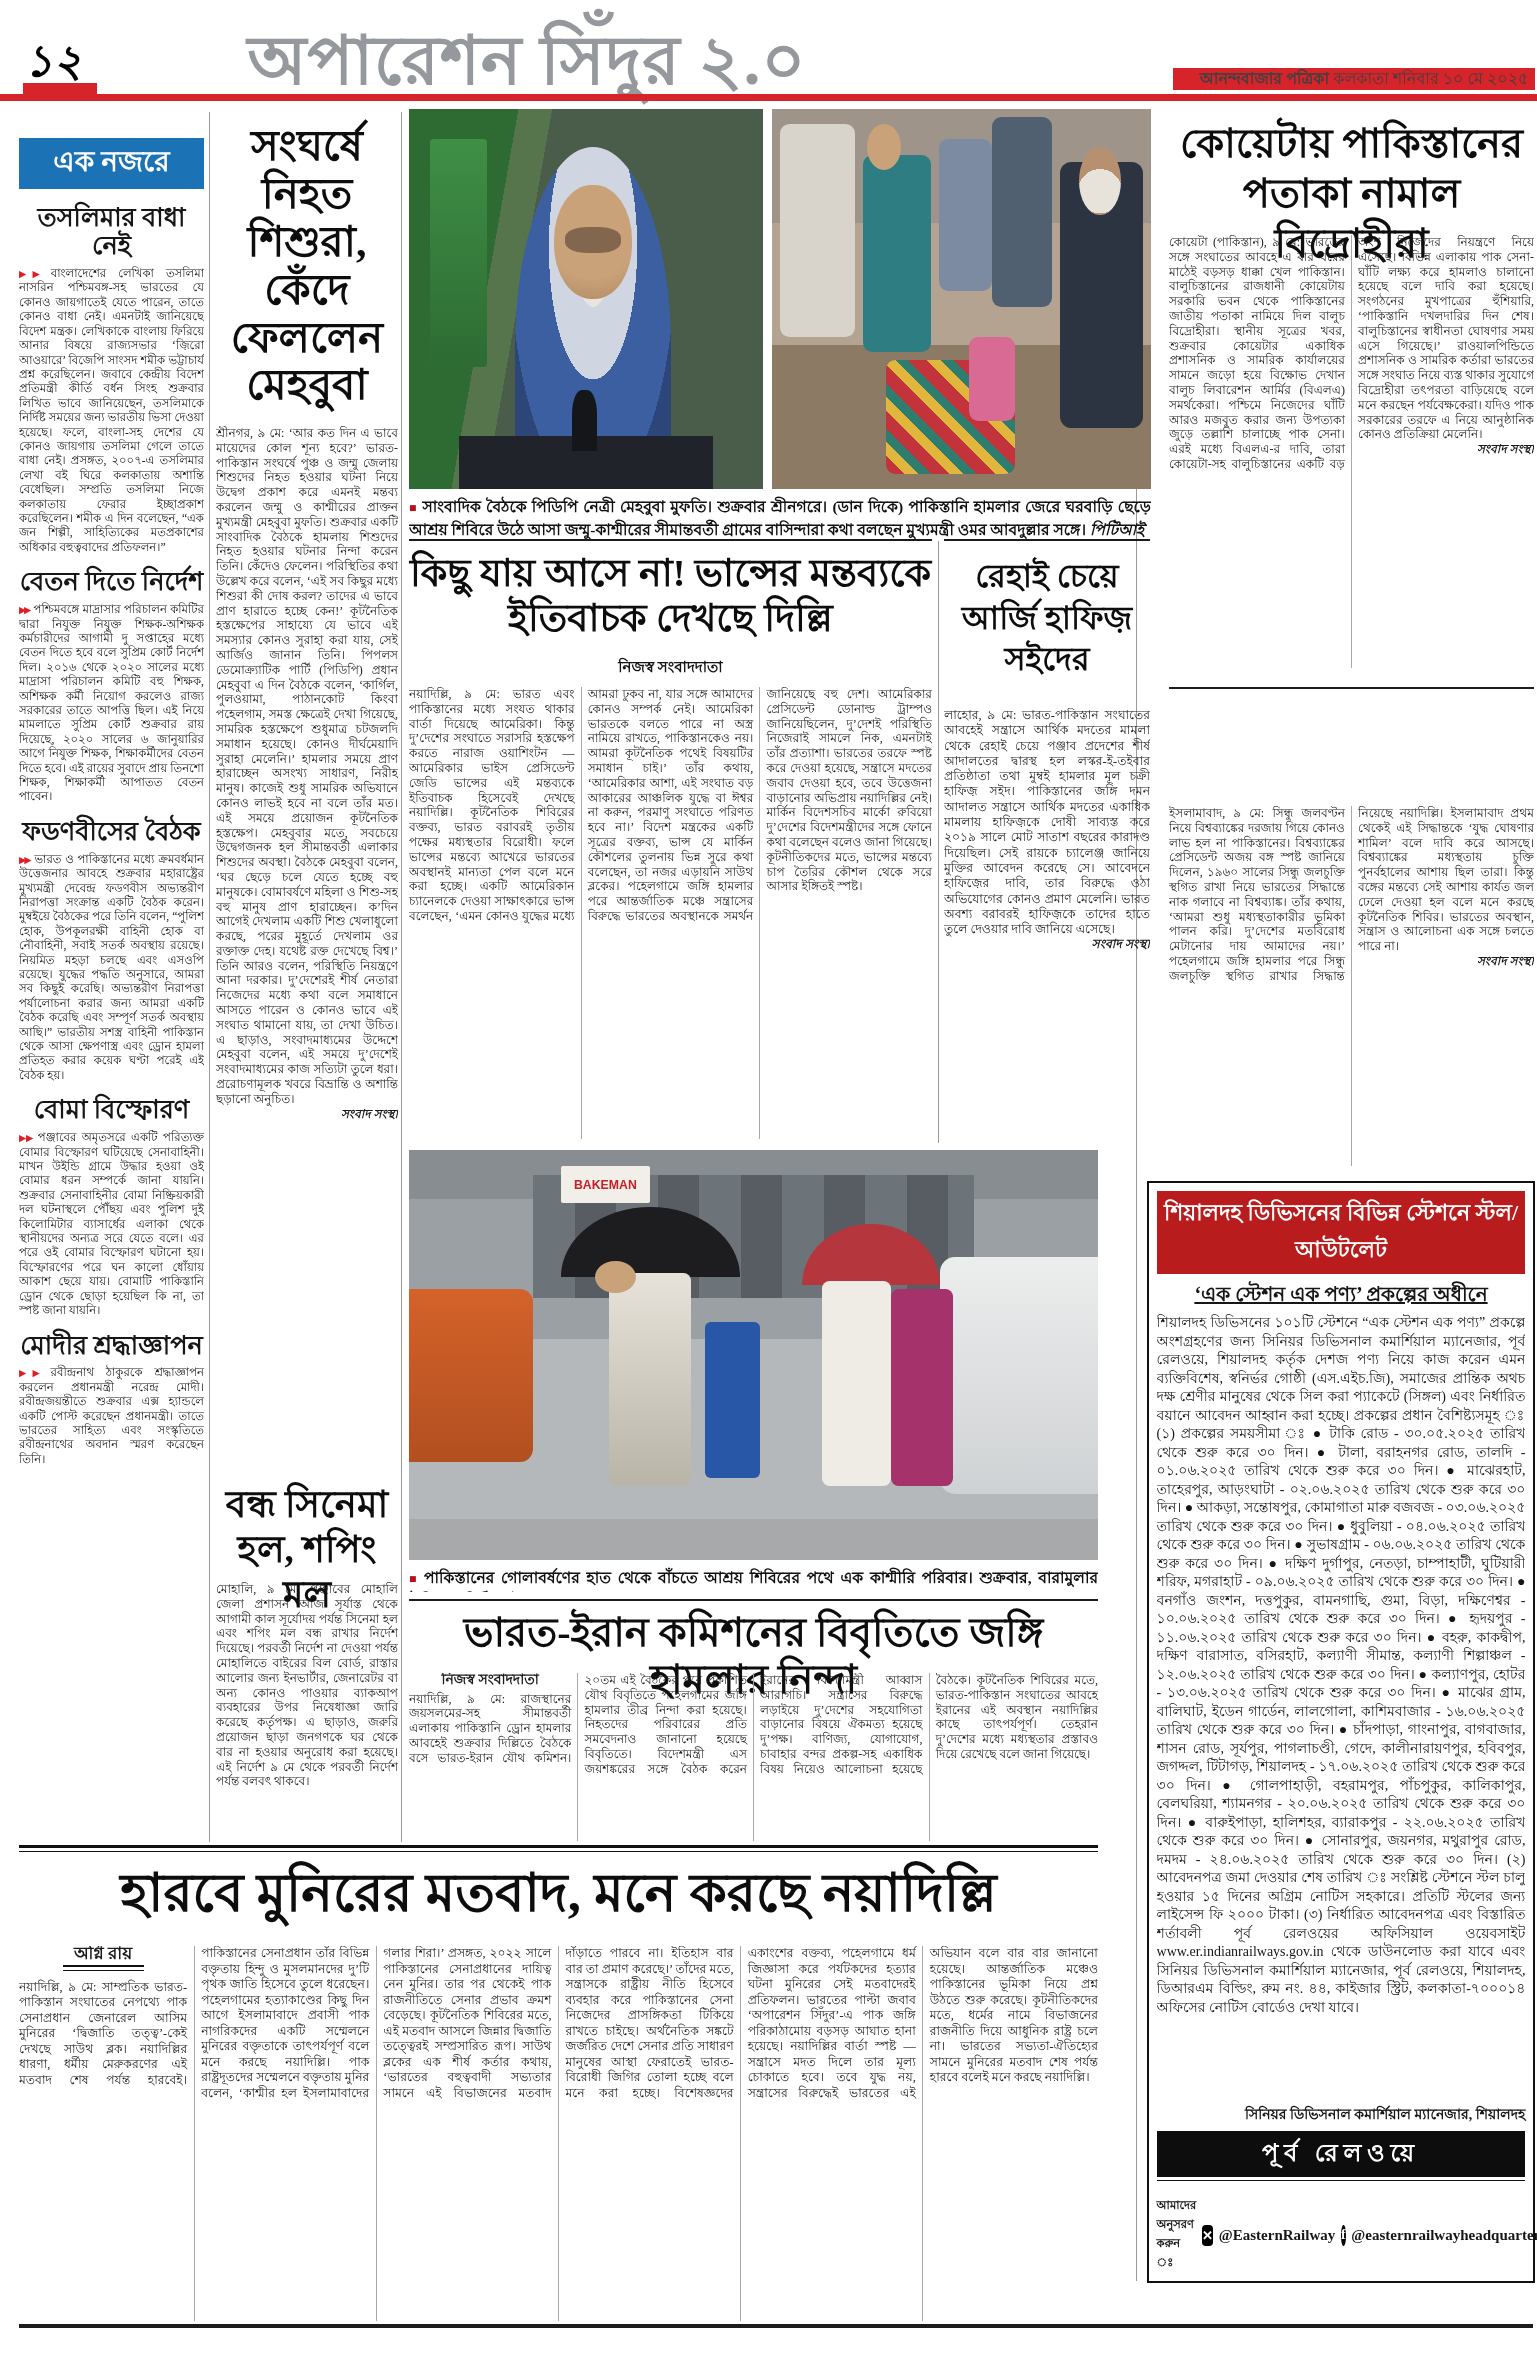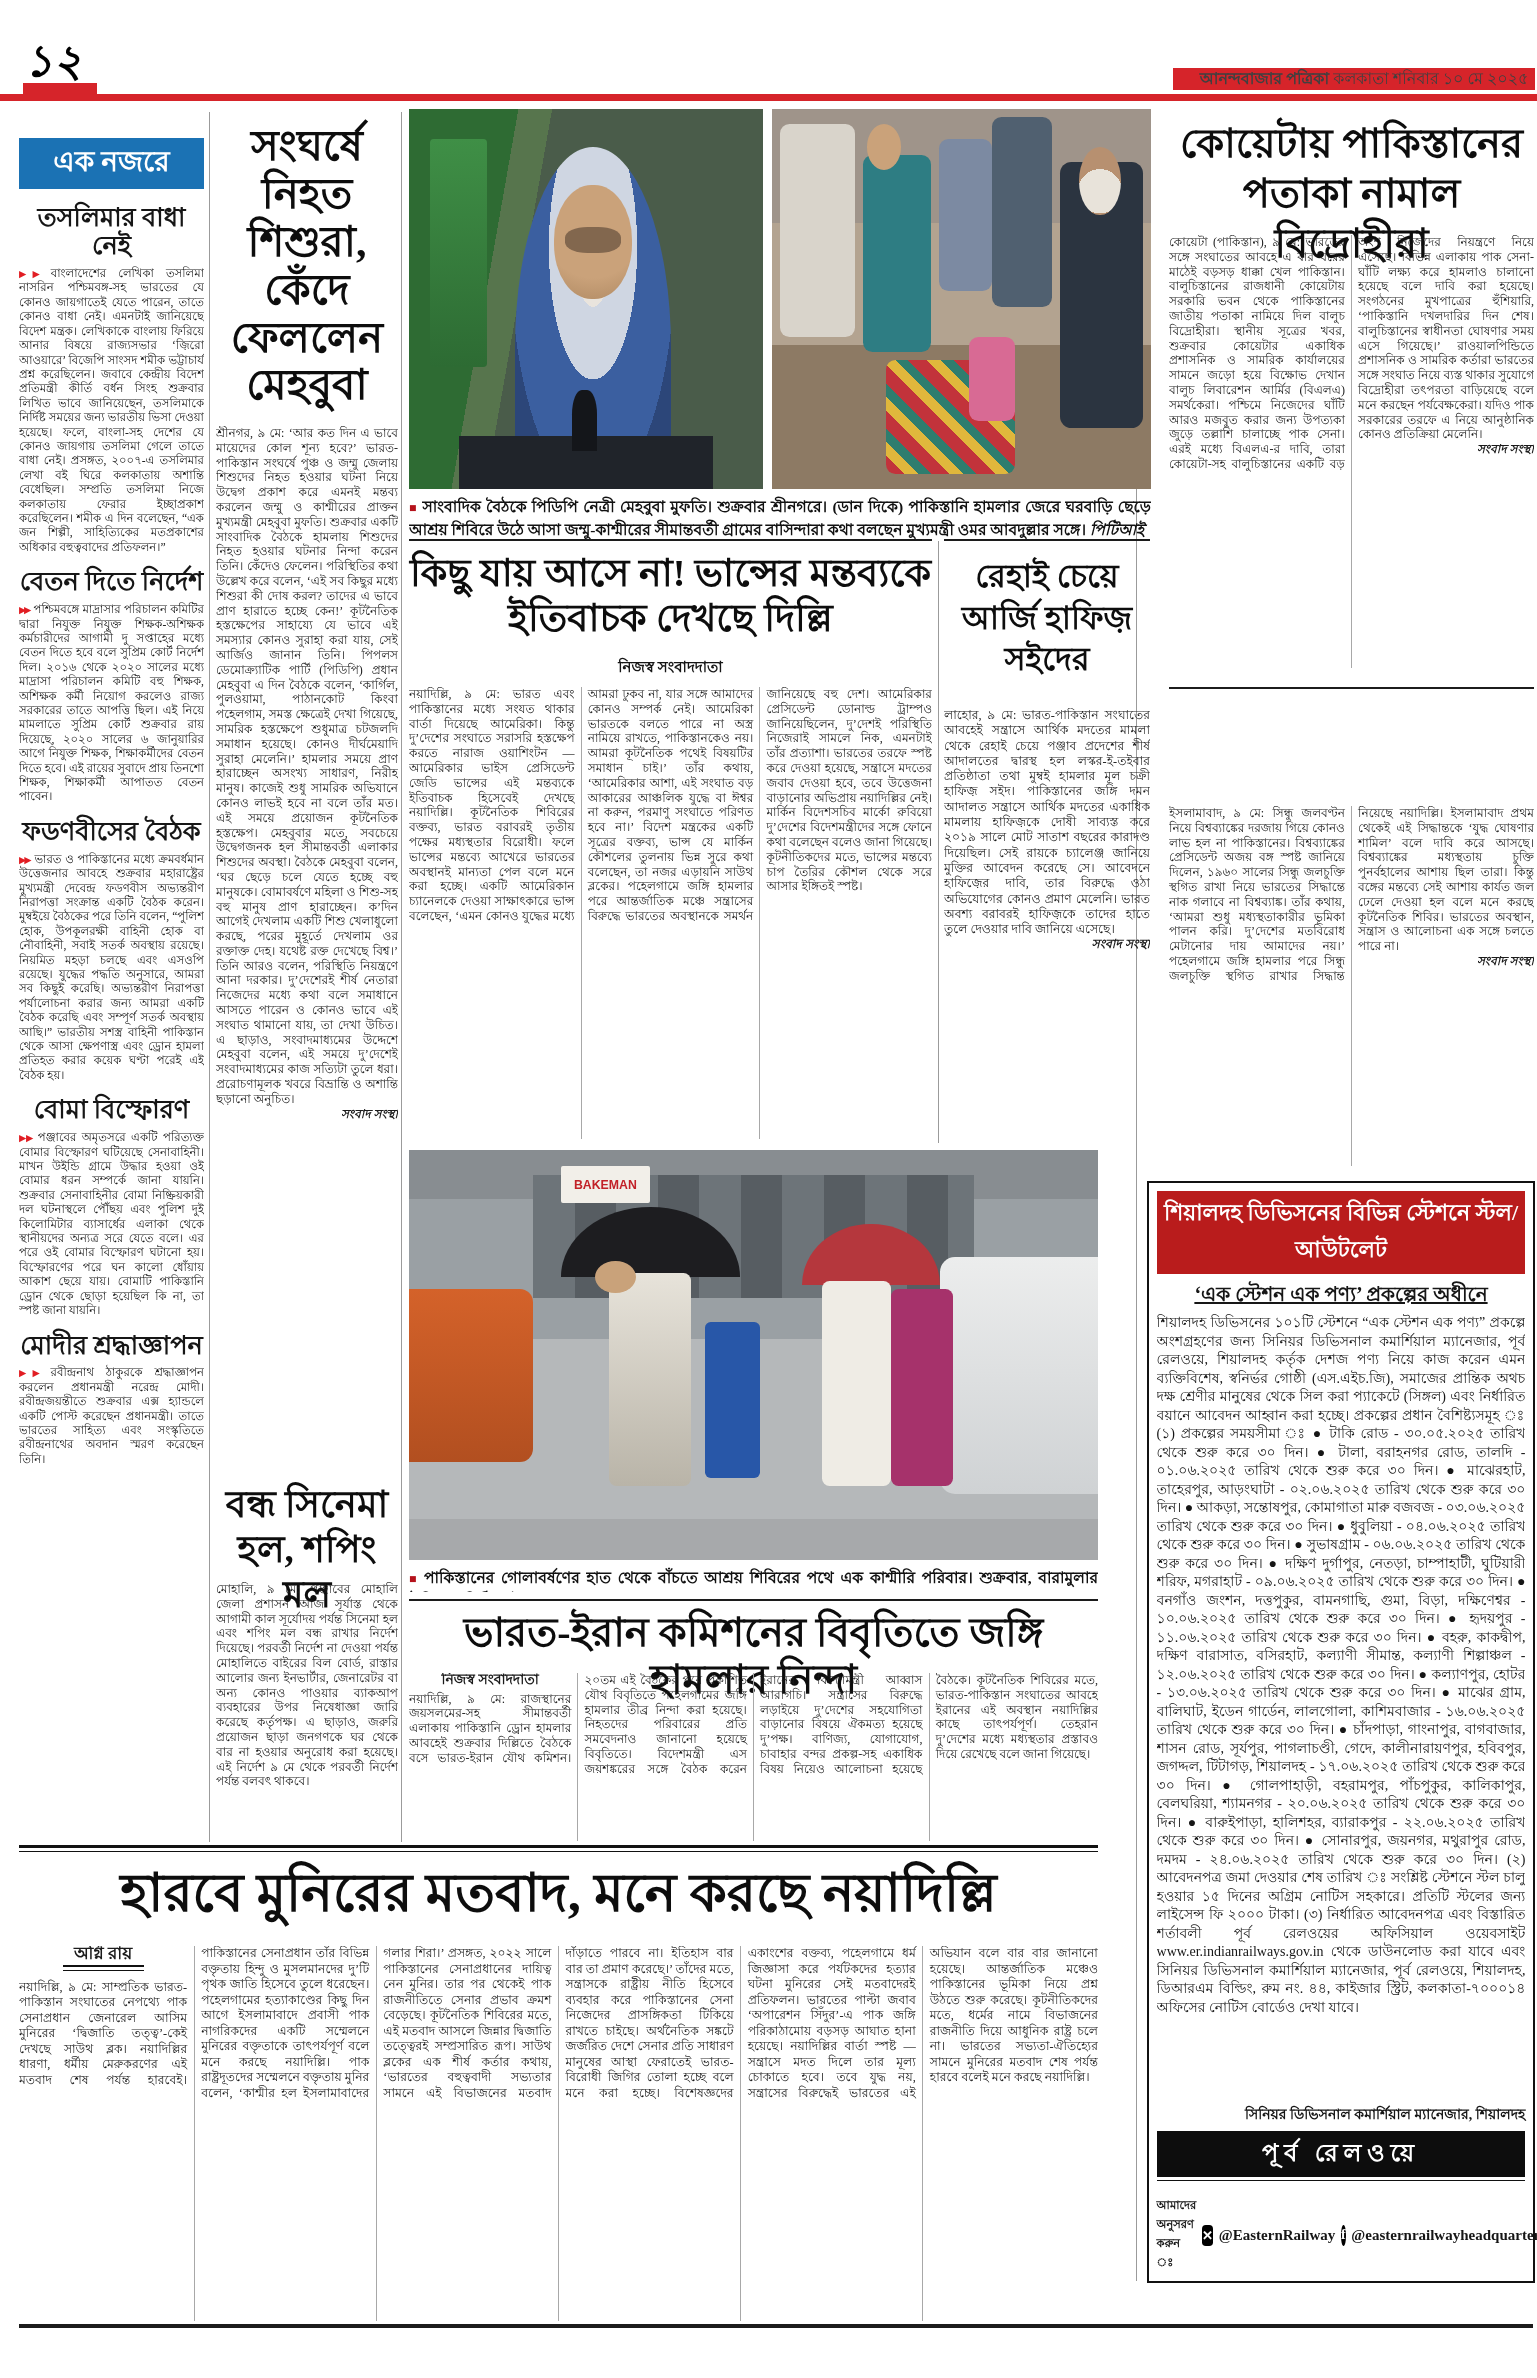--- a/index.html
+++ b/index.html
@@ -54,20 +54,21 @@
   .byline-bar{width:81px;height:2.8px;border-top:2.8px solid #111;border-bottom:0.9px solid #111;margin:3.8px auto 8.5px;}
   .thick-rule{position:absolute;border-top:3.8px solid #111;border-bottom:0.9px solid #111;height:2.8px;}
 </style>
 </head>
 <body>
 
 <div id="page">
 
   <div class="abs" id="mast-number" style="left:24.6px;top:28px;">১২</div>
   <div class="redrule" style="left:23px;top:83px;width:74px;height:14px;"></div>
+  <div class="abs" id="mast-title" style="left:106px;top:26.5px;width:842px;">অপারেশন সিঁদুর ২.০</div>
   <div class="redrule" style="left:1173px;top:68px;width:362px;height:22px;"></div>
   <div class="abs" id="mast-date" style="right:9.5px;top:66px;width:397px;">
     <span style="font-weight:800;">আনন্দবাজার পত্রিকা</span><span> কলকাতা শনিবার ১০ মে ২০২৫</span>
   </div>
   <div class="redrule" style="left:0;top:94px;width:1538px;height:6.6px;"></div>
 
   <div class="vrule" style="left:209px;top:112px;height:1730px;"></div>
   <div class="vrule" style="left:401px;top:112px;height:1730px;"></div>
   <div class="vrule" style="left:938px;top:541px;height:602px;"></div>
   <div class="vrule" style="left:1136px;top:112px;height:2169px;"></div>

